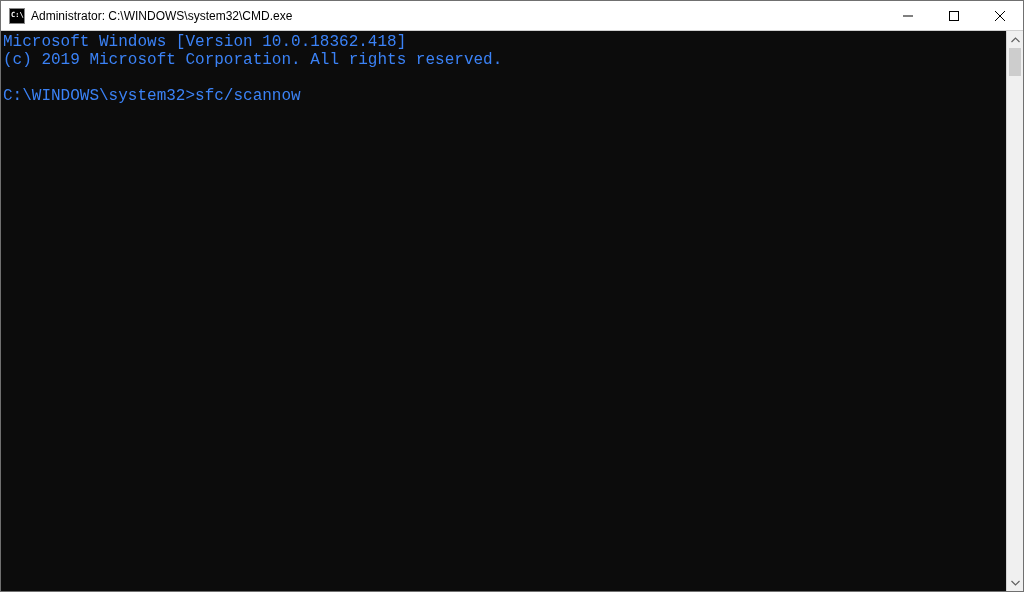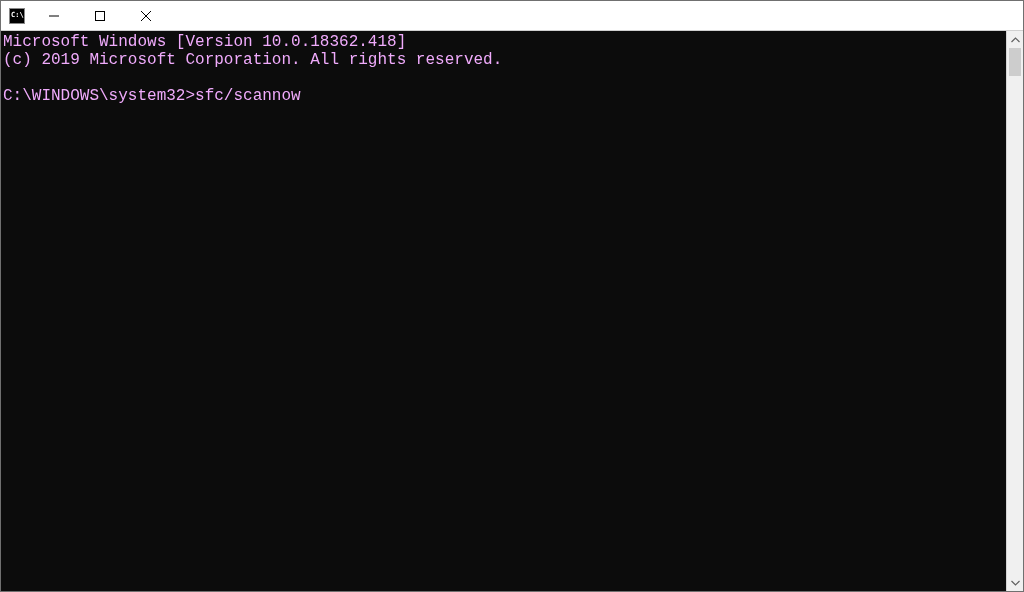--- a/index.html
+++ b/index.html
@@ -61,21 +61,21 @@
     }
     .client-area {
       flex: 1;
       display: flex;
       background: #0c0c0c;
       position: relative;
     }
     .terminal {
       flex: 1;
       background: #0c0c0c;
-      color: #f0abfc;
+      color: #3b82f6;
       font-family: Consolas, "Courier New", monospace;
       font-size: 16px;
       line-height: 18px;
       padding: 2px 0 0 2px;
       white-space: pre;
       overflow: hidden;
     }
     .scrollbar {
       width: 17px;
       background: #f0f0f0;
@@ -111,20 +111,21 @@
 
 <div class="window">
   <div class="titlebar">
     <span class="titlebar-icon">
       <svg width="16" height="16" viewBox="0 0 16 16">
         <rect x="0" y="0" width="16" height="16" fill="#000000"></rect>
         <rect x="0.5" y="0.5" width="15" height="15" fill="none" stroke="#888" stroke-width="1"></rect>
         <text x="2" y="9" font-family="Consolas,monospace" font-size="7" fill="#ffffff" font-weight="bold">C:\</text>
       </svg>
     </span>
+    <span class="titlebar-title">Administrator: C:\WINDOWS\system32\CMD.exe</span>
     <div class="window-controls">
       <button class="win-btn">
         <svg width="10" height="10" viewBox="0 0 10 10">
           <line x1="0" y1="5" x2="10" y2="5" stroke="#000" stroke-width="1"></line>
         </svg>
       </button>
       <button class="win-btn">
         <svg width="10" height="10" viewBox="0 0 10 10">
           <rect x="0.5" y="0.5" width="9" height="9" fill="none" stroke="#000" stroke-width="1"></rect>
         </svg>

